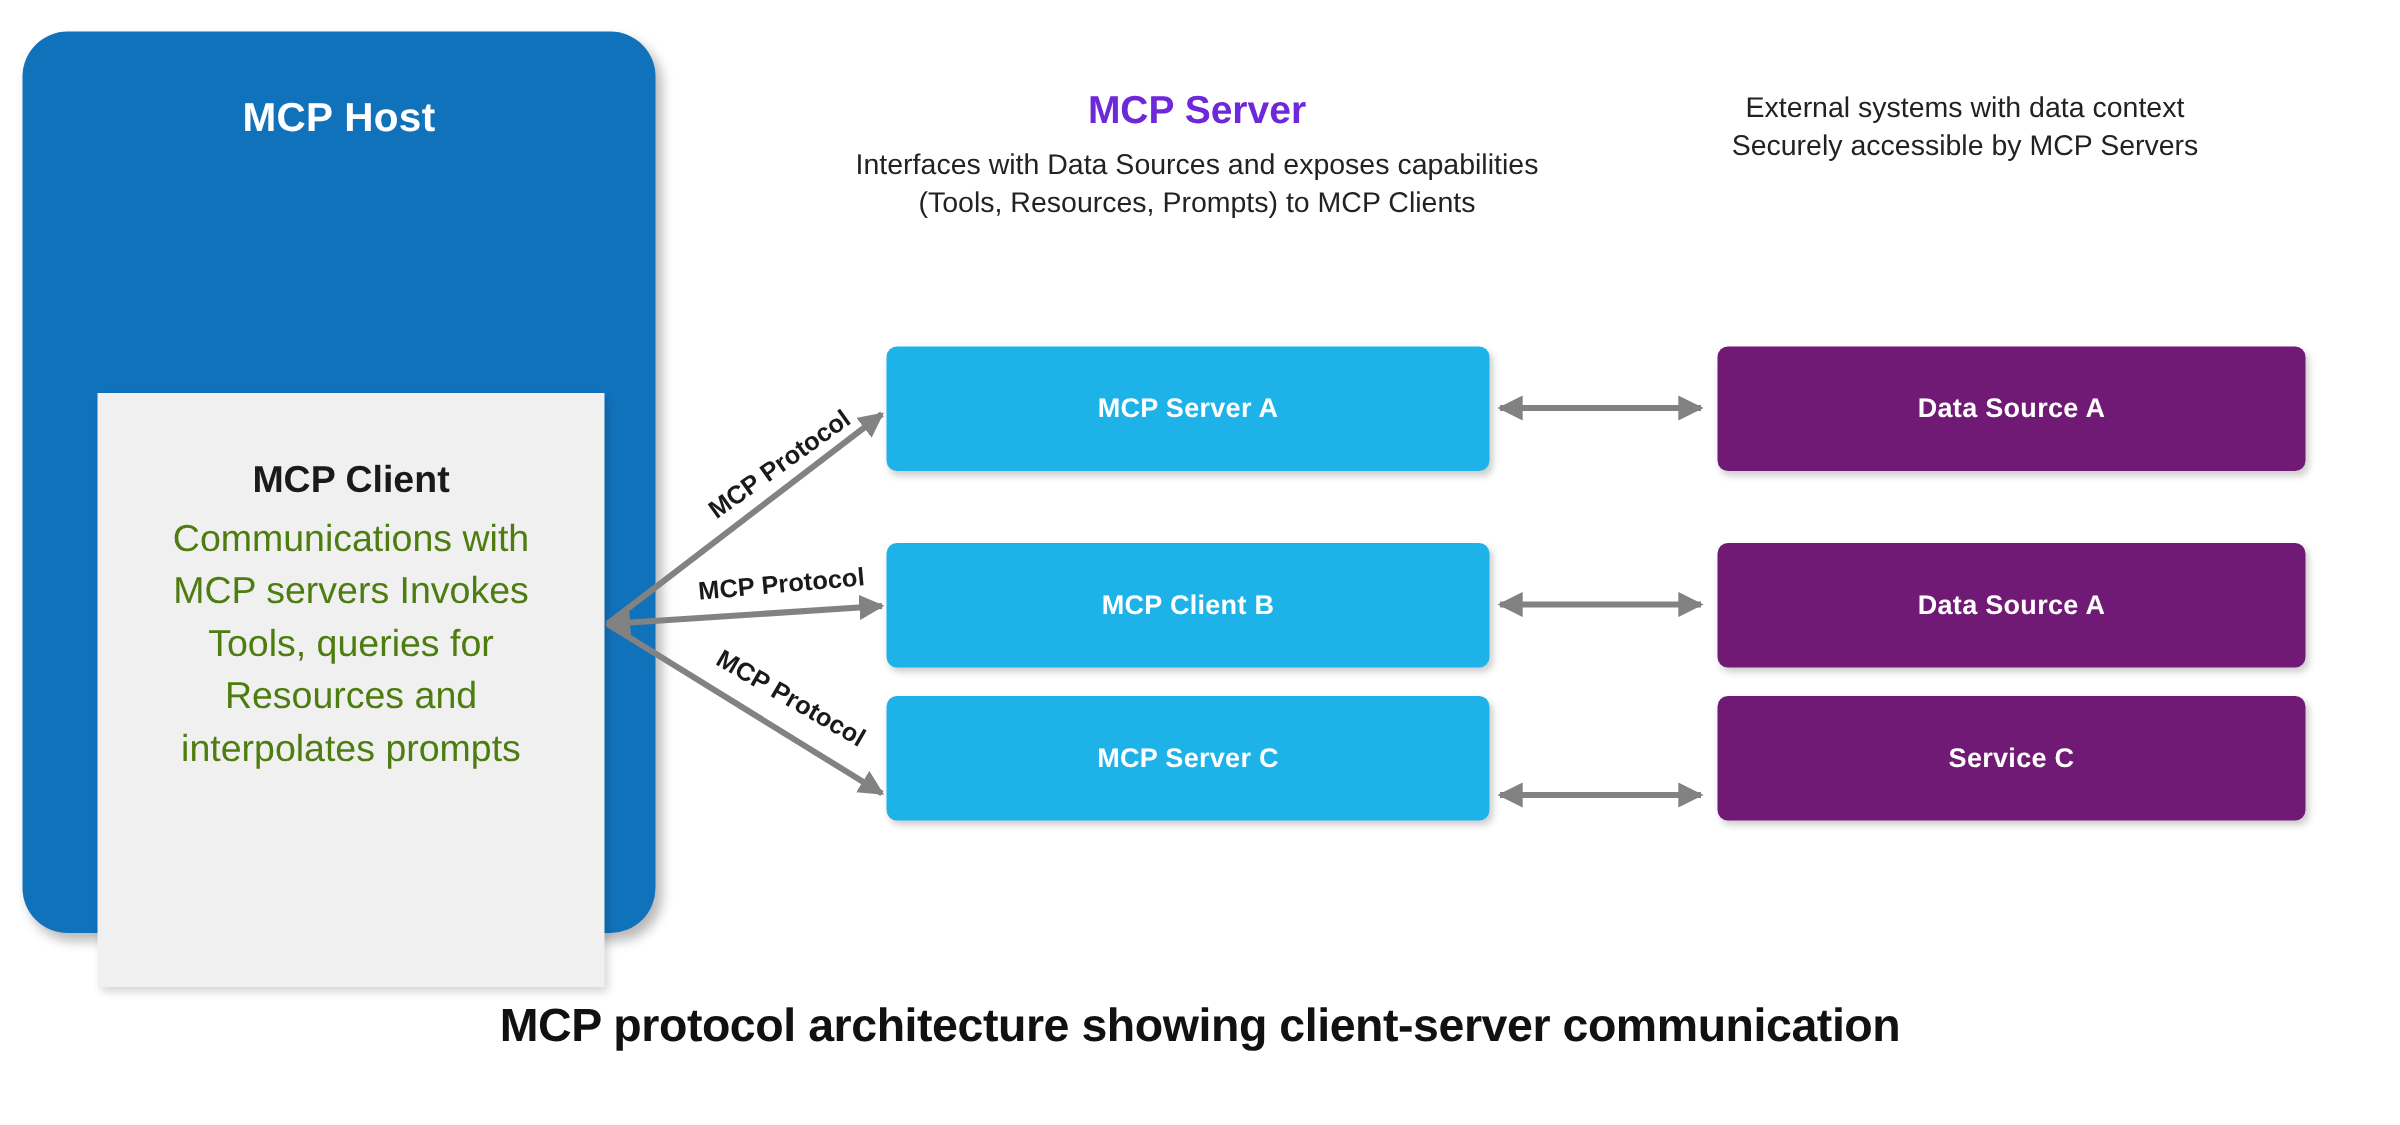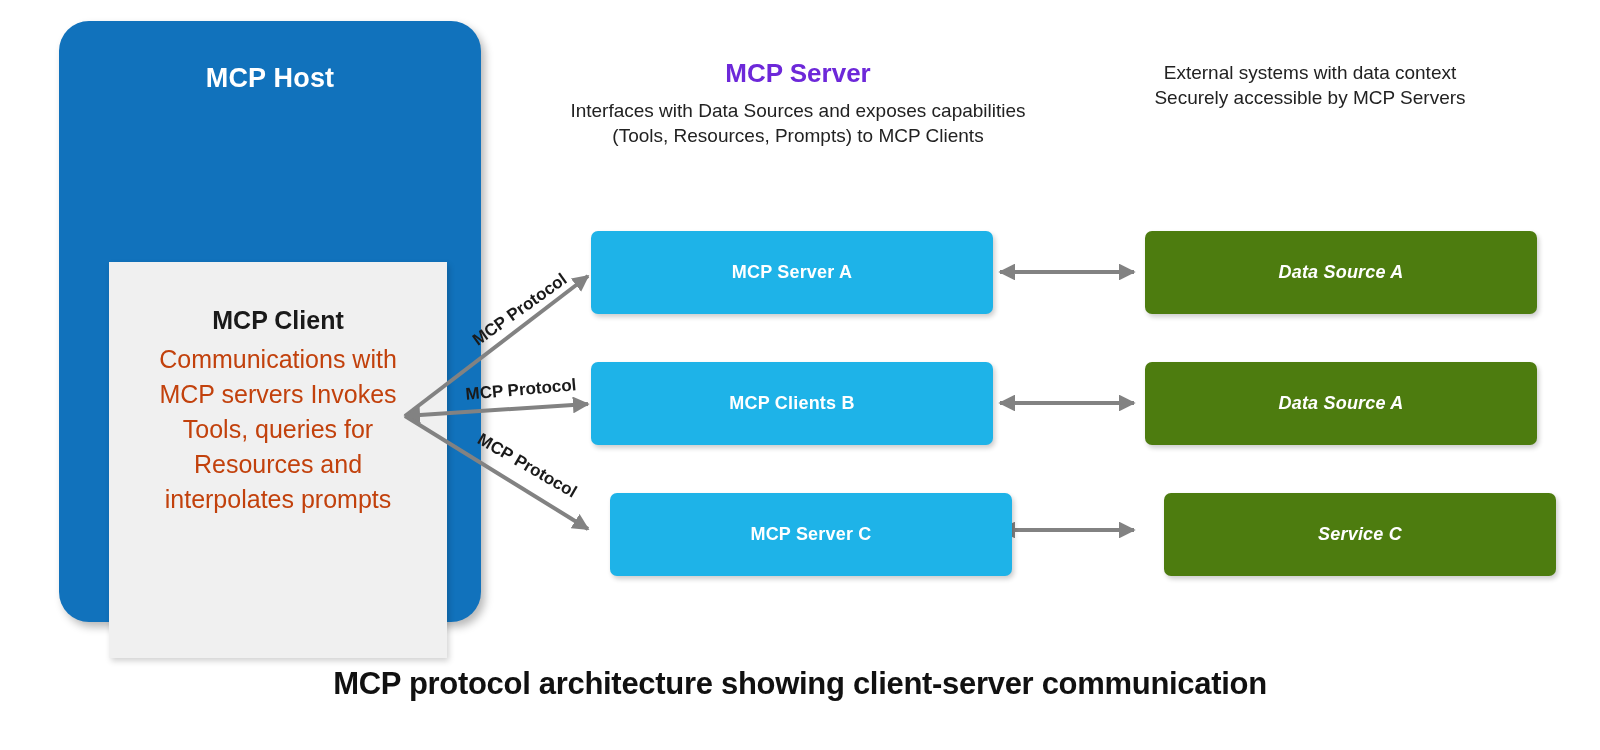--- a/index.html
+++ b/index.html
@@ -7,21 +7,20 @@
     width:1600px;height:750px;background:#ffffff;position:relative;
     font-family:"Liberation Sans", sans-serif;color:#1f1f1f;overflow:hidden;
   }
   .abs{position:absolute;}
 
   
   .host-box{
     left:15px;top:21px;width:422px;height:601px;
     background:#1172bc;border-radius:30px;
     box-shadow:4px 5px 8px rgba(0,0,0,0.28);
-    margin-left:44px;
   }
   .host-title{
     position:absolute;top:42px;left:0;width:100%;text-align:center;
     color:#ffffff;font-size:27px;font-weight:bold;letter-spacing:.2px;
   }
   .host-desc{
     position:absolute;top:82px;left:50%;transform:translateX(-50%);
     width:340px;text-align:center;color:#ffffff;
     font-size:27px;line-height:38px;
   }
@@ -30,43 +29,43 @@
   .client-box{
     position:absolute;left:50px;top:241px;width:338px;height:396px;
     background:#f0f0f0;box-shadow:2px 3px 6px rgba(0,0,0,0.18);
   }
   .client-title{
     position:absolute;top:44px;left:0;width:100%;text-align:center;
     font-size:25px;font-weight:bold;color:#1a1a1a;
   }
   .client-desc{
     position:absolute;top:80px;left:50%;transform:translateX(-50%);
-    width:292px;text-align:center;font-size:25px;line-height:35px;color:#c2410c;
+    width:292px;text-align:center;font-size:25px;line-height:35px;color:#4d7c0f;
   }
 
   
   .col-heading{text-align:center;}
   .server-heading{left:548px;top:58px;width:500px;}
   .data-heading{left:1080px;top:60px;width:460px;}
   .col-title{font-size:26px;font-weight:bold;color:#6d28d9;margin-bottom:9px;}
   .data-heading .col-title{font-size:25px;}
   .col-sub{font-size:19px;line-height:25px;color:#222222;}
 
   
   .rowbox{
     display:flex;align-items:center;justify-content:center;
     height:83px;border-radius:7px;
     color:#ffffff;font-size:18px;font-weight:bold;letter-spacing:.2px;
     box-shadow:2px 3px 5px rgba(0,0,0,0.2);
   }
   .sbox{left:591px;width:402px;background:#1eb3e8;}
-  .dbox{left:1145px;width:392px;background:#4d7c0f;font-style:italic;}
+  .dbox{left:1145px;width:392px;background:#701a75;}
   .row0{top:231px;}
   .row1{top:362px;}
-  .row2{top:493px;margin-left:19px;}
+  .row2{top:464px;}
 
   
   .arrows-svg{left:0;top:0;pointer-events:none;}
 
   
   .proto{
     font-size:17px;font-weight:bold;color:#1a1a1a;white-space:nowrap;
     transform-origin:center center;
   }
   .p0{left:520px;top:310px;transform:translate(-50%,-50%) rotate(-35.5deg);}
@@ -119,21 +118,21 @@
 </svg>
 
 <div class="abs proto p0">MCP Protocol</div>
 <div class="abs proto p1">MCP Protocol</div>
 <div class="abs proto p2">MCP Protocol</div>
 
 <div class="abs rowbox sbox row0">
   <span>MCP Server A</span>
 </div>
 <div class="abs rowbox sbox row1">
-  <span>MCP Clients B</span>
+  <span>MCP Client B</span>
 </div>
 <div class="abs rowbox sbox row2">
   <span>MCP Server C</span>
 </div>
 
 <div class="abs rowbox dbox row0">
   <span>Data Source A</span>
 </div>
 <div class="abs rowbox dbox row1">
   <span>Data Source A</span>

